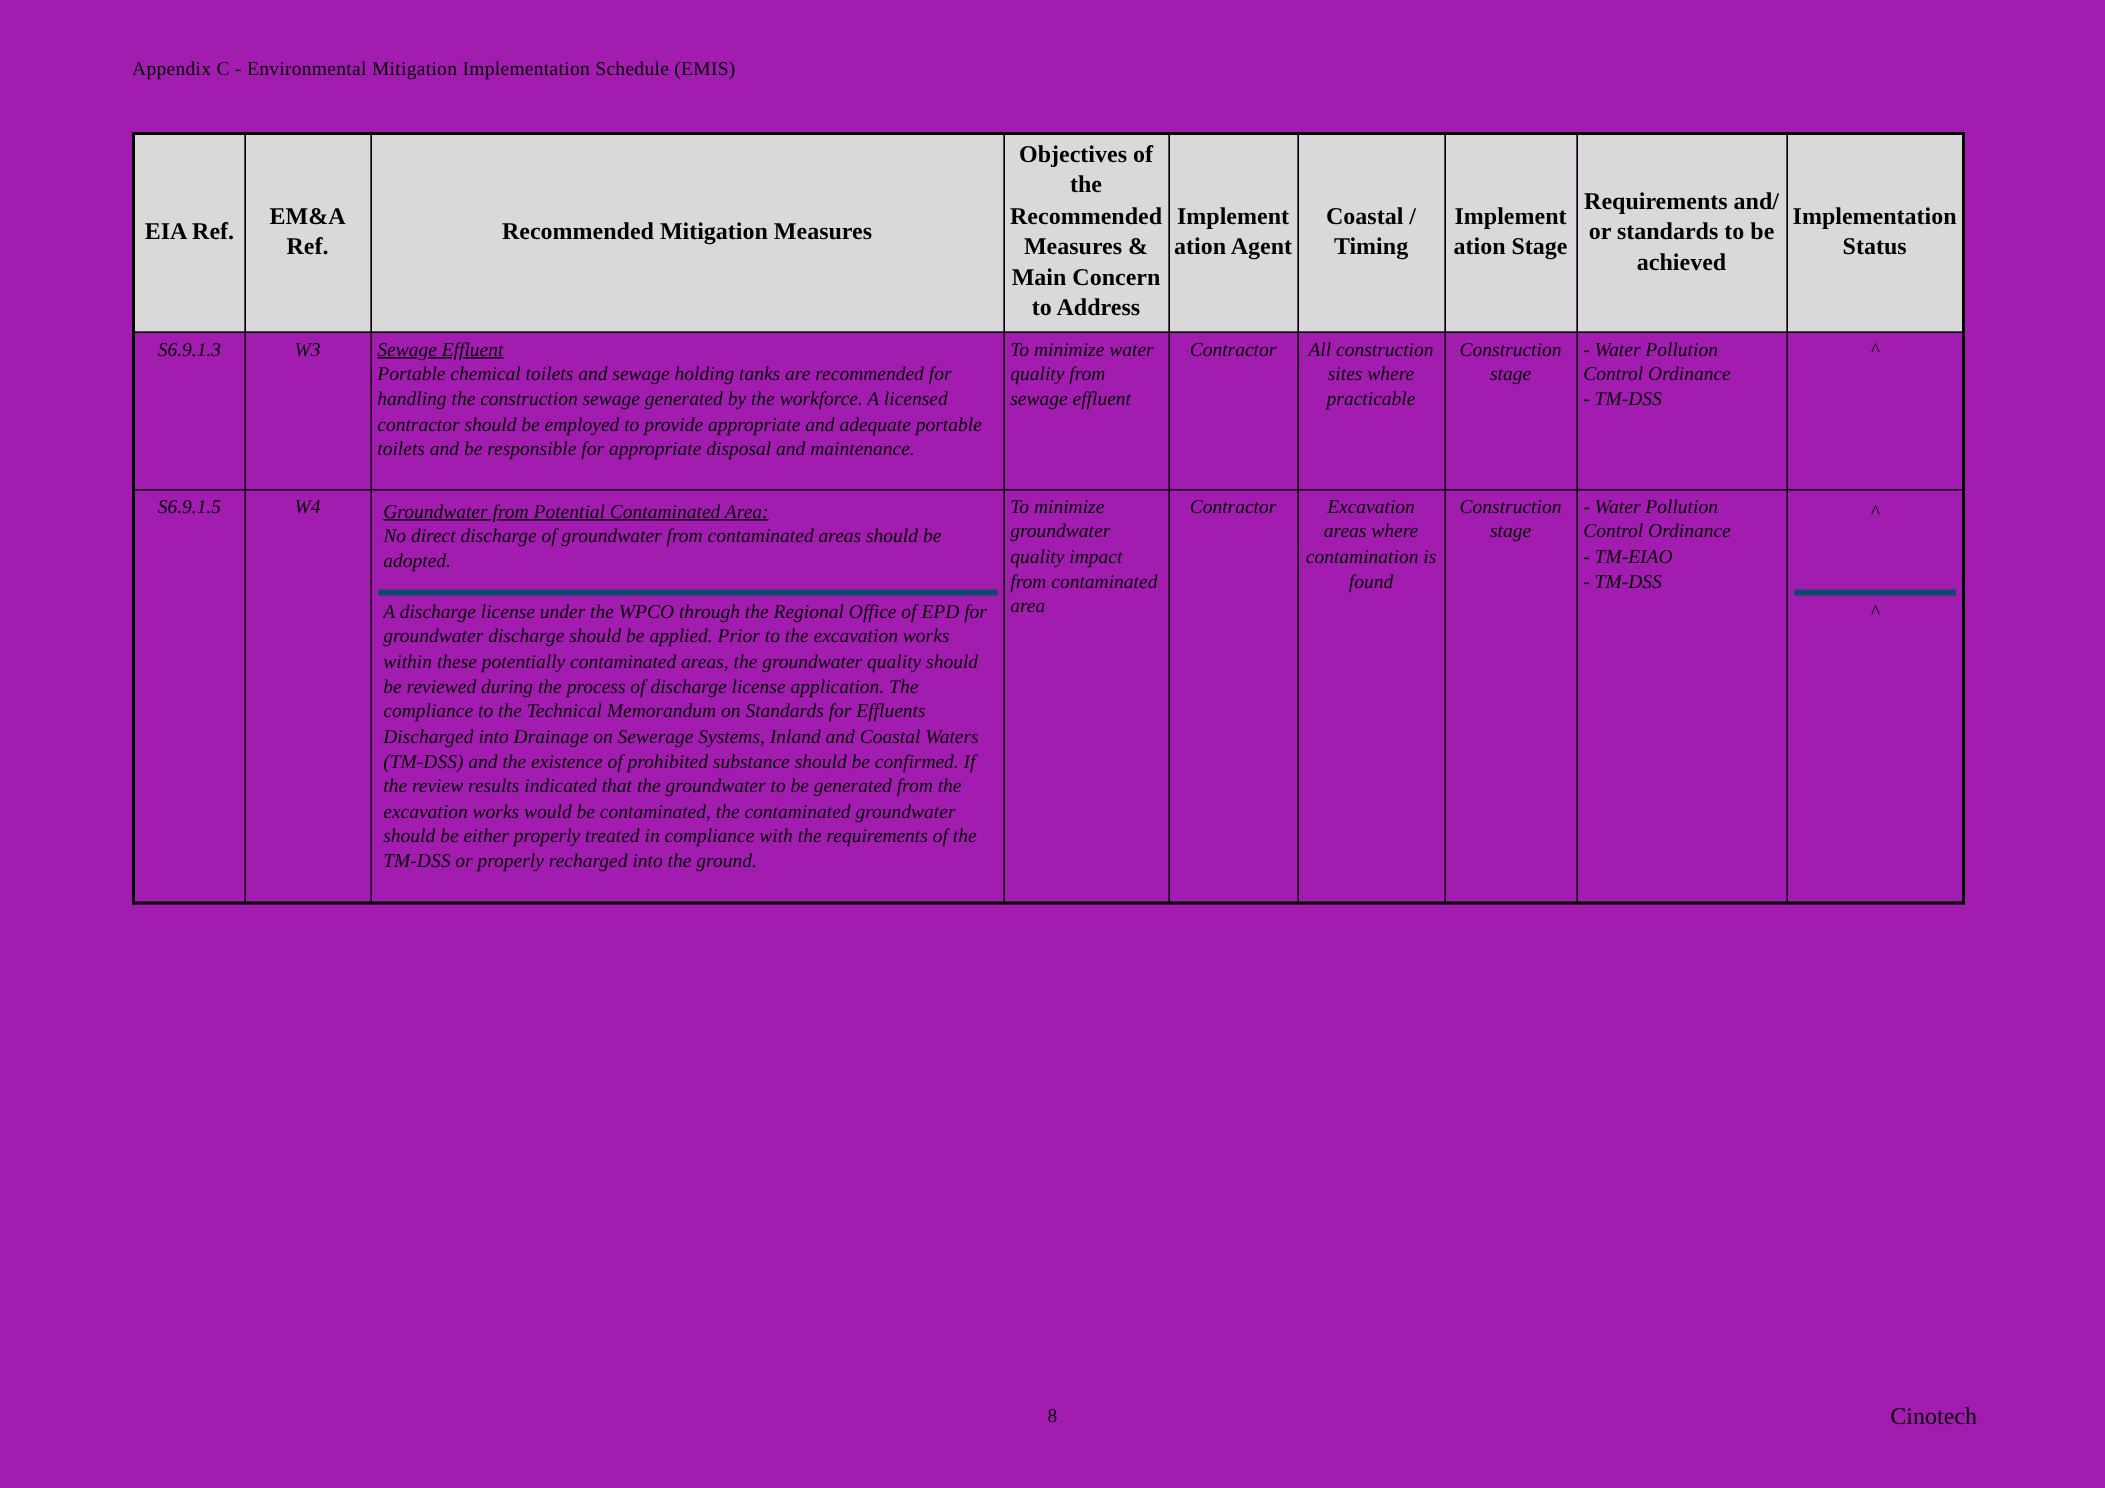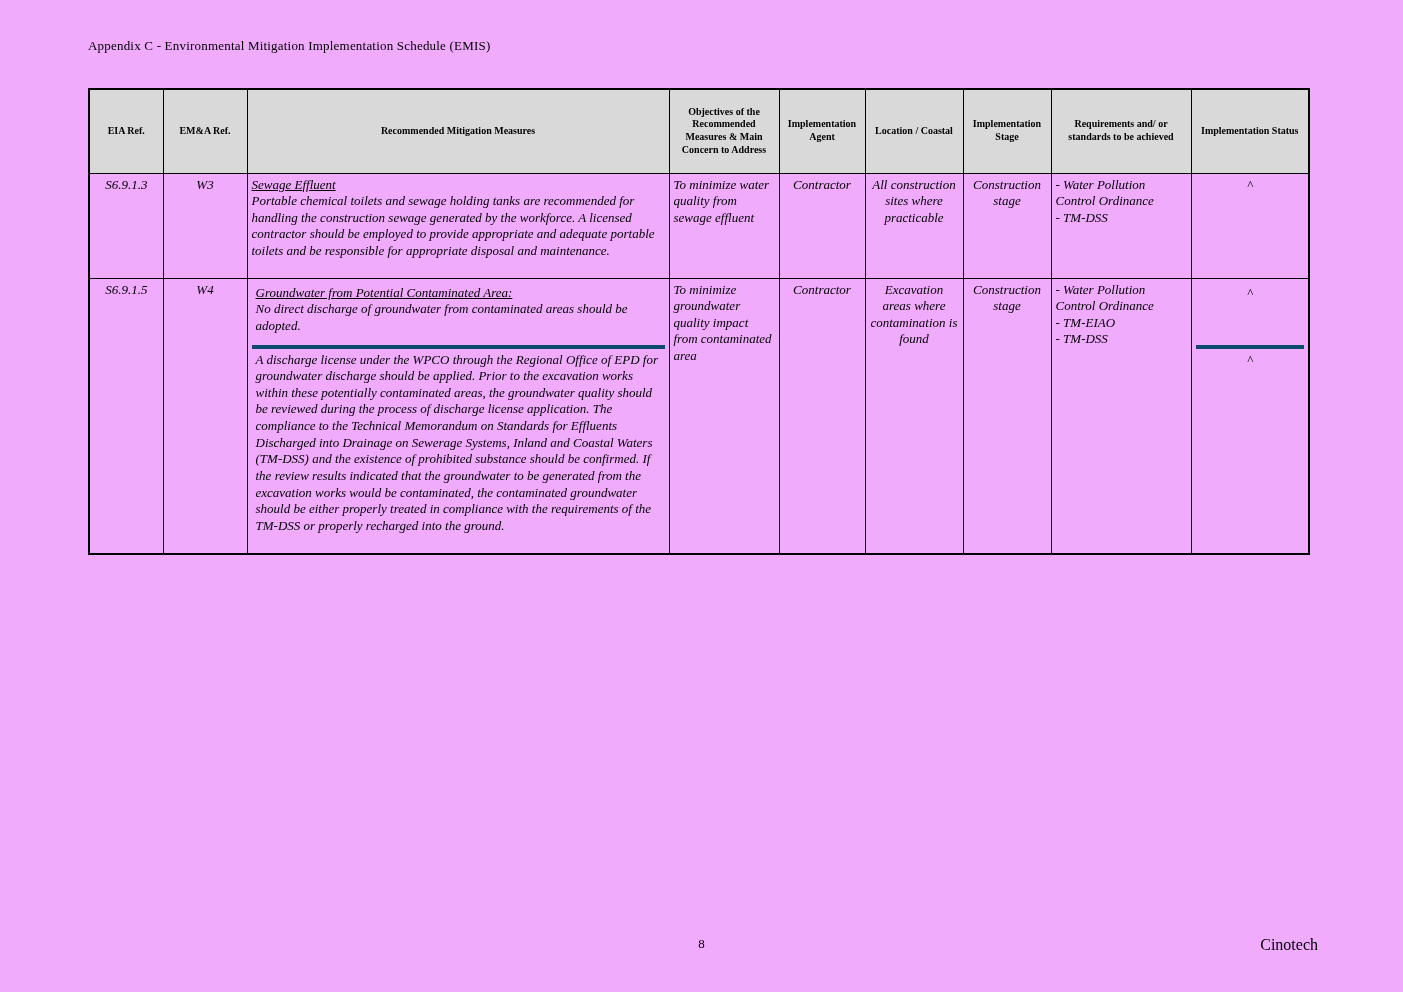--- a/index.html
+++ b/index.html
@@ -5,21 +5,21 @@
   * { margin: 0; padding: 0; box-sizing: border-box; }
   html, body { background: #ffffff; }
   body {
     font-family: "Liberation Serif", "DejaVu Serif", serif;
     color: #000000;
   }
   .page {
     position: relative;
     width: 1403px;
     height: 992px;
-    background: #f0abfc;
+    background: #a21caf;
     overflow: hidden;
   }
   .doc-header {
     position: absolute;
     left: 88px;
     top: 38px;
     font-size: 13px;
     letter-spacing: 0.2px;
   }
   table.emis {
@@ -38,21 +38,21 @@
     vertical-align: top;
     overflow: hidden;
   }
   table.emis th {
     background: #d9d9d9;
     font-weight: bold;
     text-align: center;
     vertical-align: middle;
     padding: 4px 3px;
     height: 84px;
-    font-size: 10px;
+    font-size: 16px;
     overflow-wrap: break-word;
     word-wrap: break-word;
     margin-top: 47px;
   }
   table.emis td { padding: 3px 4px; }
   td.center { text-align: center; }
   td.left   { text-align: left; }
   .m-title { text-decoration: underline; }
   .pre { white-space: pre-line; margin-top: 20px; }
   tr.row1 > td { height: 105px; font-style: italic; }
@@ -100,21 +100,21 @@
       <col style="width:140px">
       <col style="width:118px">
     </colgroup>
     <thead>
       <tr>
         <th>EIA Ref.</th>
         <th>EM&amp;A Ref.</th>
         <th>Recommended Mitigation Measures</th>
         <th>Objectives of the Recommended Measures &amp; Main Concern to Address</th>
         <th>Implementation Agent</th>
-        <th>Location / Coastal</th>
+        <th>Coastal / Timing</th>
         <th>Implementation Stage</th>
         <th>Requirements and/ or standards to be achieved</th>
         <th>Implementation Status</th>
       </tr>
     </thead>
     <tbody>
       <tr class="row1">
         <td class="center">S6.9.1.3</td>
         <td class="center">W3</td>
         <td class="left">

